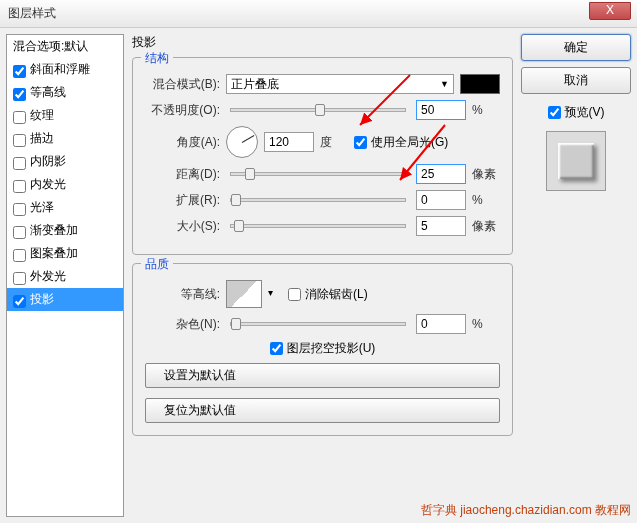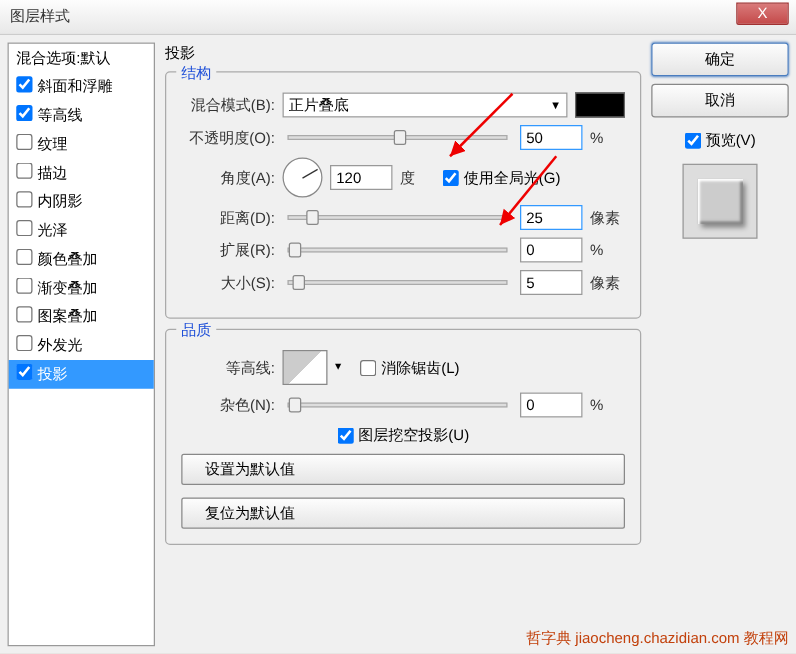--- a/index.html
+++ b/index.html
@@ -4,21 +4,21 @@
 <style>
 * { box-sizing: border-box; margin: 0; padding: 0; font-family: "Microsoft YaHei", SimSun, sans-serif; font-size: 12px; }
 body { background: #a09080; }
 .window { width: 637px; height: 523px; background: #fff; position: relative; }
 .titlebar { height: 28px; background: linear-gradient(#fdfdfd, #e8e8e8); border-bottom: 1px solid #ccc; display: flex; align-items: center; padding-left: 8px; }
 .title-text { color: #333; }
 .close-btn { position: absolute; right: 6px; top: 2px; width: 42px; height: 18px; background: linear-gradient(#d97a7a, #c44a4a); border: 1px solid #a03030; border-radius: 0 0 2px 2px; color: #fff; text-align: center; line-height: 14px; cursor: pointer; }
 .content { display: flex; padding: 6px; height: calc(100% - 28px); background: #f0f0f0; }
 .styles-panel { width: 118px; border: 1px solid #999; background: #fff; }
 .styles-header { padding: 4px 6px; border-bottom: 1px solid #ccc; background: #f0f0f0; }
-.style-item { padding: 3px 6px; display: flex; align-items: flex-start; gap: 4px; cursor: pointer; }
+.style-item { padding: 3px 6px; display: flex; align-items: flex-end; gap: 4px; cursor: pointer; }
 .style-item.selected { background: #3399ff; color: #fff; }
 .style-item input[type=checkbox] { width: 13px; height: 13px; }
 .style-item.indent { }
 .middle-panel { flex: 1; padding: 0 8px; }
 .fieldset { border: 1px solid #aaa; border-radius: 4px; padding: 10px 12px 12px; margin-bottom: 8px; position: relative; }
 .fieldset-title { position: absolute; top: -8px; left: 8px; background: #f0f0f0; padding: 0 4px; color: #1d4ed8; }
 .section-title { font-weight: normal; margin-bottom: 6px; }
 .row { display: flex; align-items: center; margin: 6px 0; gap: 6px; }
 .row-label { width: 75px; text-align: right; color: #333; }
 .dropdown { flex: 1; height: 20px; border: 1px solid #999; background: #fff; padding: 0 4px; display: flex; align-items: center; position: relative; }
@@ -75,25 +75,25 @@
           <div class="style-item">
             <input type="checkbox" style="">
             <span>描边</span>
           </div>
           <div class="style-item">
             <input type="checkbox" style="">
             <span>内阴影</span>
           </div>
           <div class="style-item">
             <input type="checkbox" style="">
+            <span>内发光</span>
+          </div>
+          <div class="style-item">
+            <input type="checkbox" style="">
             <span>光泽</span>
-          </div>
-          <div class="style-item">
-            <input type="checkbox" style="">
-            <span>颜色叠加</span>
           </div>
           <div class="style-item">
             <input type="checkbox" style="">
             <span>渐变叠加</span>
           </div>
           <div class="style-item">
             <input type="checkbox" style="">
             <span>图案叠加</span>
           </div>
           <div class="style-item">

